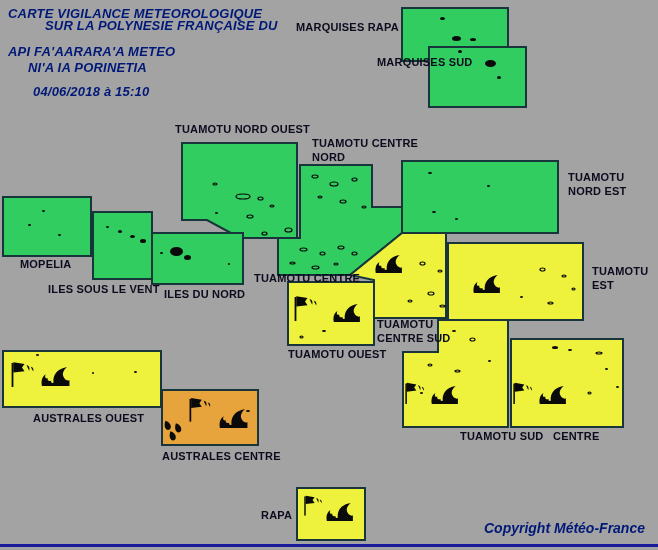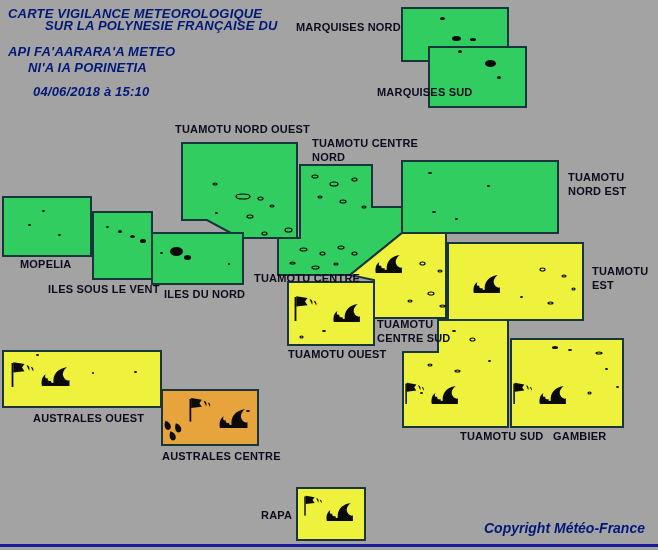--- a/index.html
+++ b/index.html
@@ -163,34 +163,34 @@
 
   <div class="title-line" style="left:8px;top:6px;">CARTE VIGILANCE METEOROLOGIQUE</div>
   <div class="title-line" style="left:19px;top:18px;margin-left:26px;">SUR LA POLYNESIE FRANÇAISE DU</div>
   <div class="title-line" style="left:28px;top:60px;">NI'A IA PORINETIA</div>
   <div class="title-line" style="left:8px;top:44px;">API FA'AARARA'A METEO</div>
   <div class="title-line" style="left:33px;top:84px;">04/06/2018 à 15:10</div>
 
   <div class="copyright">Copyright Météo-France</div>
   <div class="bottom-line"></div>
 
-<div class="zone-label" style="left: 296px; top: 21px;">MARQUISES NORD</div>
-    <div class="zone-label" style="left: 333px; top: 86px; padding-left: 44px;">MARQUISES SUD</div>
+<div class="zone-label" style="left: 296px; top: 21px;">MARQUISES RAPA</div>
+    <div class="zone-label" style="left: 333px; top: 56px; padding-left: 44px;">MARQUISES SUD</div>
     <div class="zone-label" style="left: 175px; top: 123px;">TUAMOTU NORD OUEST</div>
     <div class="zone-label" style="left: 312px; top: 137px;">TUAMOTU CENTRE
 NORD</div>
     <div class="zone-label" style="left: 568px; top: 171px;">TUAMOTU
 NORD EST</div>
     <div class="zone-label" style="left: 20px; top: 258px;">MOPELIA</div>
     <div class="zone-label" style="left: 48px; top: 283px;">ILES SOUS LE VENT</div>
     <div class="zone-label" style="left: 164px; top: 288px;">ILES DU NORD</div>
     <div class="zone-label" style="left: 254px; top: 272px;">TUAMOTU CENTRE</div>
     <div class="zone-label" style="left: 592px; top: 265px;">TUAMOTU
 EST</div>
     <div class="zone-label" style="left: 377px; top: 318px;">TUAMOTU
 CENTRE SUD</div>
     <div class="zone-label" style="left: 288px; top: 348px;">TUAMOTU OUEST</div>
     <div class="zone-label" style="left: 33px; top: 412px;">AUSTRALES OUEST</div>
     <div class="zone-label" style="left: 162px; top: 450px;">AUSTRALES CENTRE</div>
     <div class="zone-label" style="left: 420px; top: 430px; margin-left: 40px;">TUAMOTU SUD</div>
-    <div class="zone-label" style="left: 553px; top: 430px;">GAMBIER</div>
+    <div class="zone-label" style="left: 553px; top: 430px;">CENTRE</div>
     <div class="zone-label" style="left: 261px; top: 509px;">RAPA</div>
   </div>
 
 </body></html>

